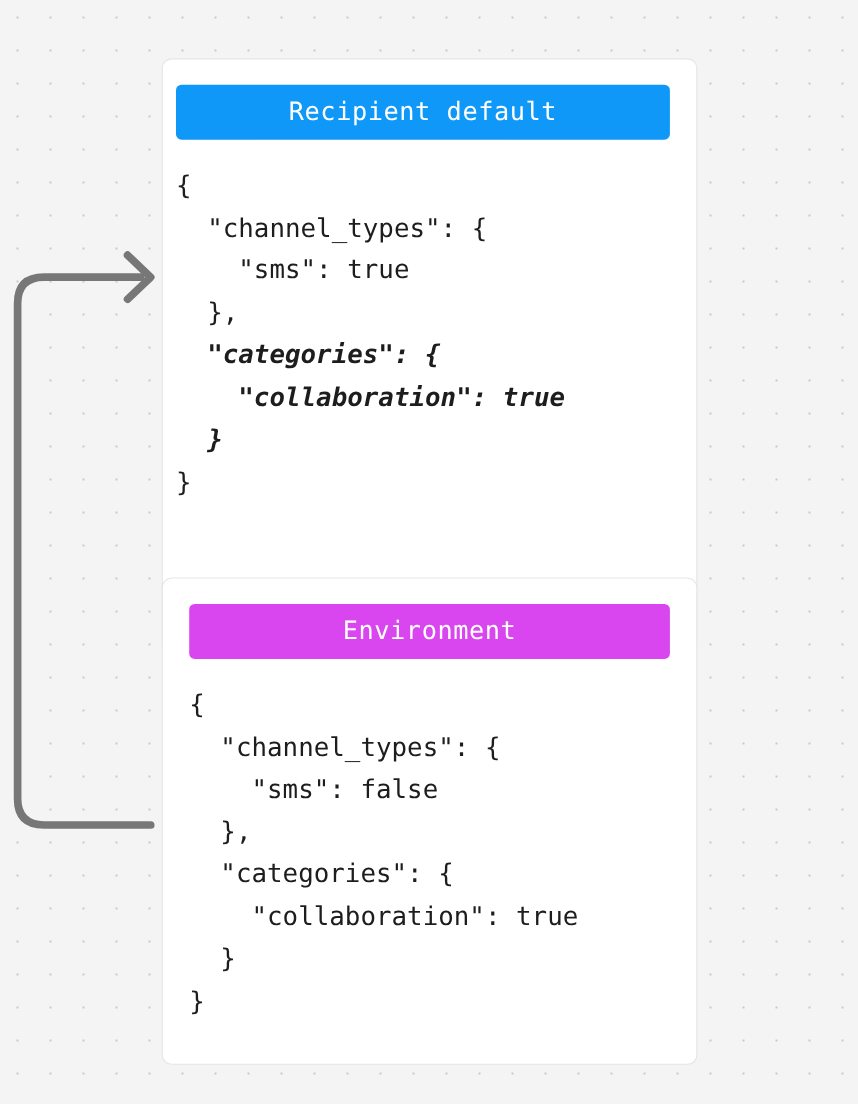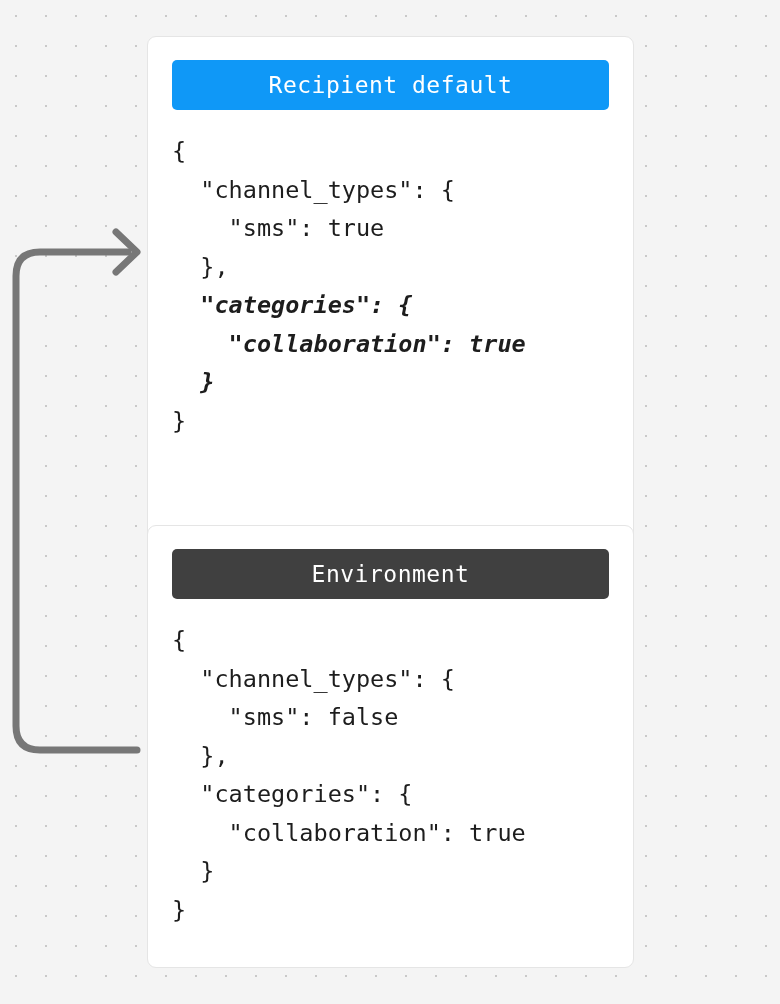--- a/index.html
+++ b/index.html
@@ -39,37 +39,37 @@
   .card {
     position: absolute;
     left: 147px;
     width: 487px;
     background: #ffffff;
     border: 1px solid #e5e5e5;
     border-radius: 9px;
     box-sizing: border-box;
     padding: 23px 24px 24px 24px;
   }
-  .card-recipient { top: 36px;  height: 541px; }
+  .card-recipient { top: 53px;  height: 541px; padding-left: 12px; }
   .card-environment { top: 525px; height: 443px; }
 
   .banner {
     height: 50px;
     border-radius: 5px;
     display: flex;
     align-items: center;
     justify-content: center;
     color: #ffffff;
     font-size: 23px;
     font-family: "DejaVu Sans Mono", "Liberation Mono", monospace;
     letter-spacing: 0.5px;
     user-select: none;
   }
   .banner-blue  { background: #0f98f7; }
-  .banner-green { background: #404040; text-align: center; }
+  .banner-green { background: #d946ef; text-align: center; }
 
   .code {
     margin: 0;
     padding: 0;
     margin-top: 22px;
     font-family: "DejaVu Sans Mono", "Liberation Mono", monospace;
     font-size: 23.5px;
     line-height: 38.5px;
     color: #1d1d1d;
     white-space: pre;

